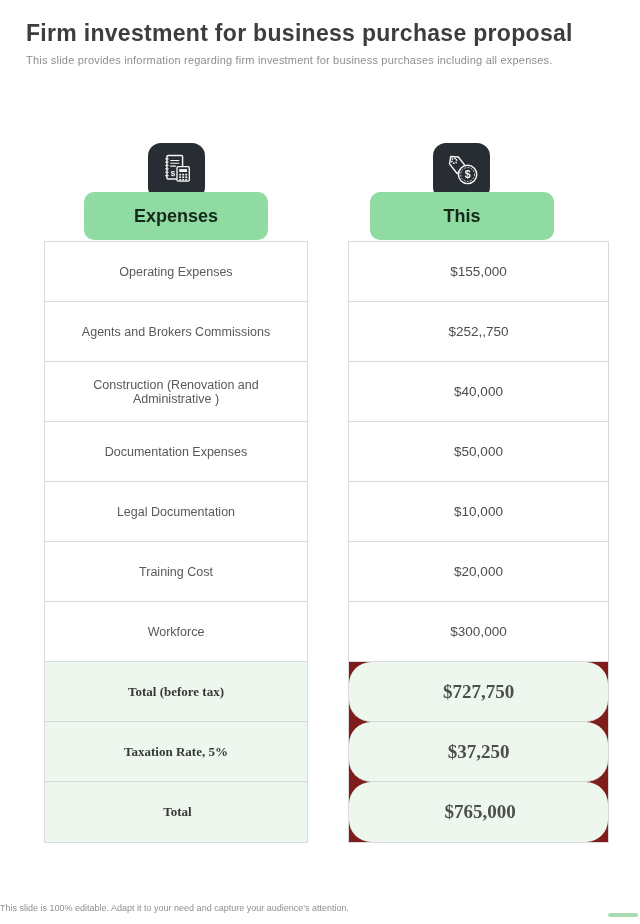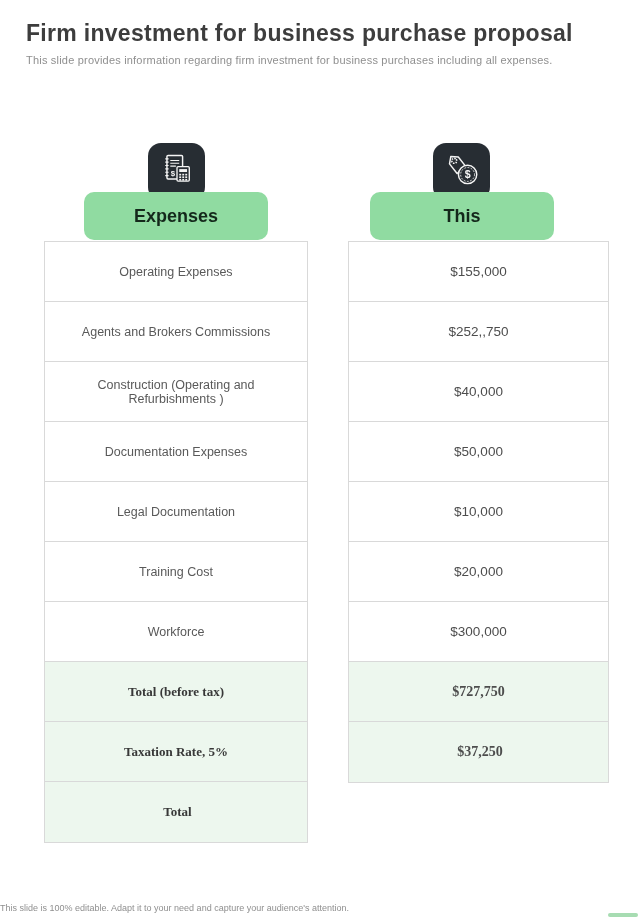--- a/index.html
+++ b/index.html
@@ -21,21 +21,21 @@
 
   .tbl { position:absolute; top:241px; border:1px solid #d9d9d9; background:#7f1d1d; }
   .tbl.left { left:44px; width:264px; }
   .tbl.right { left:332px; width:261px;margin-left:16px; }
 
   .row { height:60px; display:flex; align-items:center; justify-content:center; text-align:center;
          padding:0 22px; border-bottom:1px solid #d9d9d9; font-size:12.5px; color:#595959; background:#fff; }
   .row:last-child { border-bottom:none;padding-left:25px; }
   .tbl.right .row { font-size:13.5px; color:#4d4d4d; }
   .row.emph { background:#edf7ee; font-weight:bold; color:#383838; font-size:13px;font-family:Liberation Serif, serif; }
-  .tbl.right .row.emph { font-size:14px; }
+  .tbl.right .row.emph { font-size:19px;border-radius:22px; }
 
   .footer { position:absolute; left:0; top:903px; width:640px; text-align:left; font-size:9px; color:#8f8f8f; }
   .accent-dash { position:absolute; left:608px; top:913px; width:30px; height:4px; background:#a7dcb2; border-radius:2px; }
 </style>
 </head>
 <body>
 
 <div class="slide">
 
   <div class="title">Firm investment for business purchase proposal</div>
@@ -78,38 +78,39 @@
       </svg>
     </span>
   </div>
 
   <div class="hdr-bar left">Expenses</div>
   <div class="hdr-bar right">This</div>
 
   <div class="tbl left">
     <div class="row">Operating Expenses</div>
     <div class="row">Agents and Brokers Commissions</div>
-    <div class="row">Construction (Operating and Refurbishments )</div>
+    <div class="row">Construction (Renovation and Administrative )</div>
     <div class="row">Documentation Expenses</div>
     <div class="row">Legal Documentation</div>
     <div class="row">Training Cost</div>
     <div class="row">Workforce</div>
     <div class="row emph">Total (before tax)</div>
     <div class="row emph">Taxation Rate, 5%</div>
     <div class="row emph">Total</div>
   </div>
 
   <div class="tbl right">
     <div class="row">$155,000</div>
     <div class="row">$252,,750</div>
     <div class="row">$40,000</div>
     <div class="row">$50,000</div>
     <div class="row">$10,000</div>
     <div class="row">$20,000</div>
     <div class="row">$300,000</div>
     <div class="row emph">$727,750</div>
     <div class="row emph">$37,250</div>
+    <div class="row emph">$765,000</div>
   </div>
 
   <div class="footer">This slide is 100% editable.  Adapt it to your need and capture your audience's attention.</div>
   <div class="accent-dash"></div>
 
 </div>
 
 </body></html>

